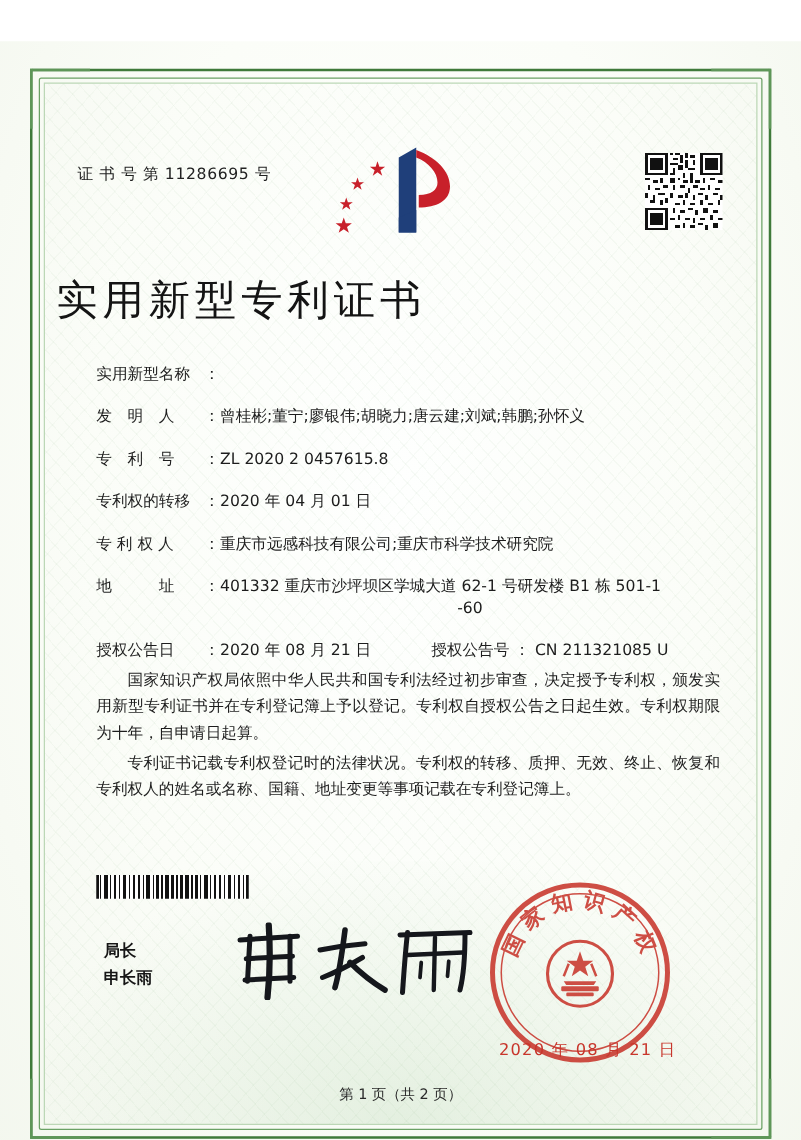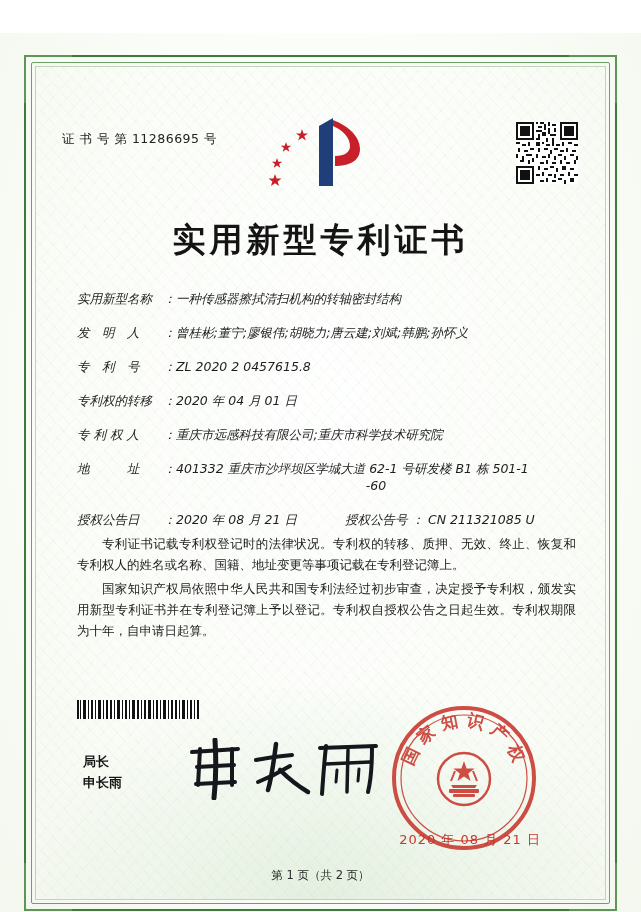--- a/index.html
+++ b/index.html
@@ -91,32 +91,31 @@
   .qr {
     position: absolute;
     right: 18px; top: 44px;
     width: 62px; height: 62px;
   }
 
   
   .title {
     position: absolute;
     left: 0; right: 0; top: 140px;
-    text-align: center;
     font-family: "DejaVu Serif", "Liberation Serif", serif;
     font-size: 33px;
-    font-weight: bold;
+    font-weight: normal;
     letter-spacing: 4px;
     color: #141414;
   }
 
   
   .fields {
     position: absolute;
-    left: 32px; right: 20px; top: 212px; font-style: italic;
+    left: 32px; right: 20px; top: 212px;
   }
   .field {
     display: flex;
     align-items: flex-start;
     font-size: 12.5px;
     line-height: 17px;
     color: #1d1d1d;
     margin-bottom: 17px;
   }
   .field .lbl {
@@ -337,21 +336,20 @@
       </svg>
     </div>
 
     <div class="title">实用新型专利证书</div>
 
     <div class="fields">
 
       <div class="field">
         <span class="lbl">实用新型名称</span>
         <span class="sep">：</span>
-        <span class="val">一种传感器擦拭清扫机构的转轴密封结构</span>
       </div>
 
       <div class="field">
         <span class="lbl">发　明　人</span>
         <span class="sep">：</span>
         <span class="val">曾桂彬;董宁;廖银伟;胡晓力;唐云建;刘斌;韩鹏;孙怀义</span>
       </div>
 
       <div class="field">
         <span class="lbl">专　利　号</span>
@@ -387,22 +385,22 @@
           <span>2020 年 08 月 21 日</span>
           <span class="val2-lbl">授权公告号</span>
           <span>：</span>
           <span>CN 211321085 U</span>
         </span>
       </div>
 
     </div>
 
     <div class="para-block">
+      <p class="para">国家知识产权局依照中华人民共和国专利法经过初步审查，决定授予专利权，颁发实用新型专利证书并在专利登记簿上予以登记。专利权自授权公告之日起生效。专利权期限为十年，自申请日起算。</p>
       <p class="para">专利证书记载专利权登记时的法律状况。专利权的转移、质押、无效、终止、恢复和专利权人的姓名或名称、国籍、地址变更等事项记载在专利登记簿上。</p>
-      <p class="para">国家知识产权局依照中华人民共和国专利法经过初步审查，决定授予专利权，颁发实用新型专利证书并在专利登记簿上予以登记。专利权自授权公告之日起生效。专利权期限为十年，自申请日起算。</p>
     </div>
 
     <div class="barcode">
       <svg viewBox="0 0 122 19" width="122" height="19" shape-rendering="crispEdges">
         <rect width="122" height="19" fill="#fff"></rect>
         <g fill="#111">
           <rect x="0" y="0" width="2" height="19"></rect>
             <rect x="3" y="0" width="1" height="19"></rect>
           <rect x="6" y="0" width="3" height="19"></rect>
             <rect x="11" y="0" width="1" height="19"></rect>

